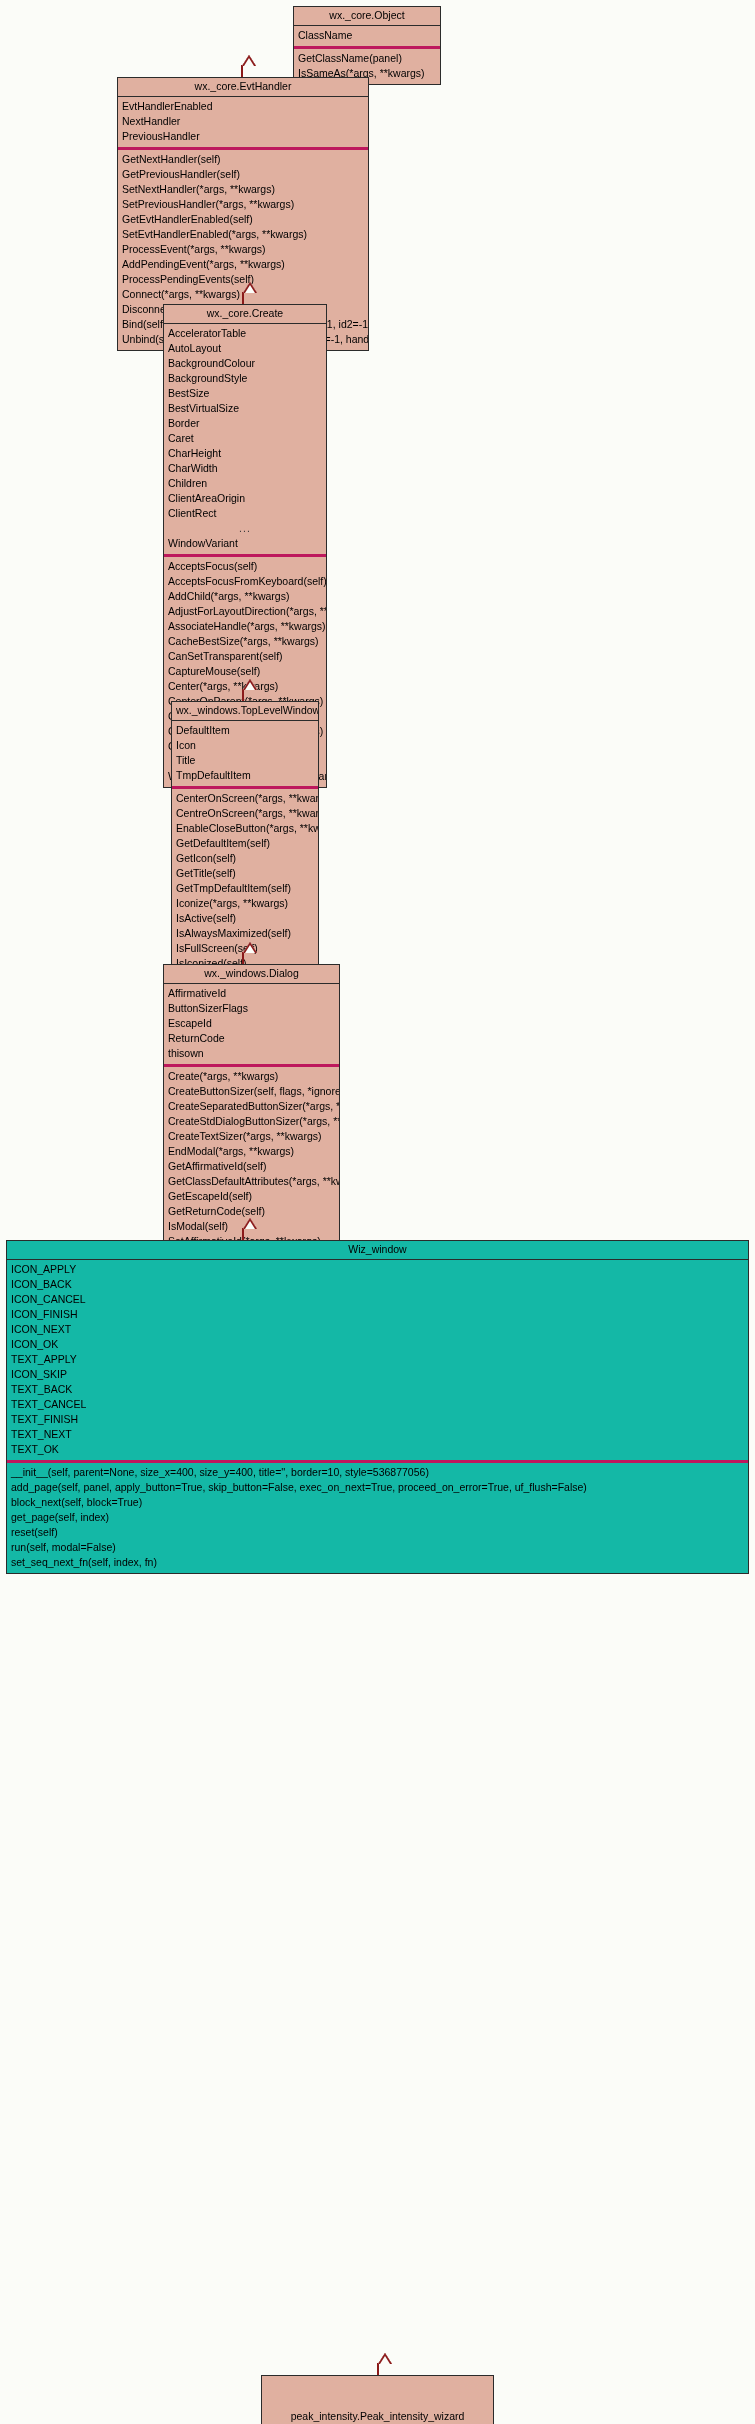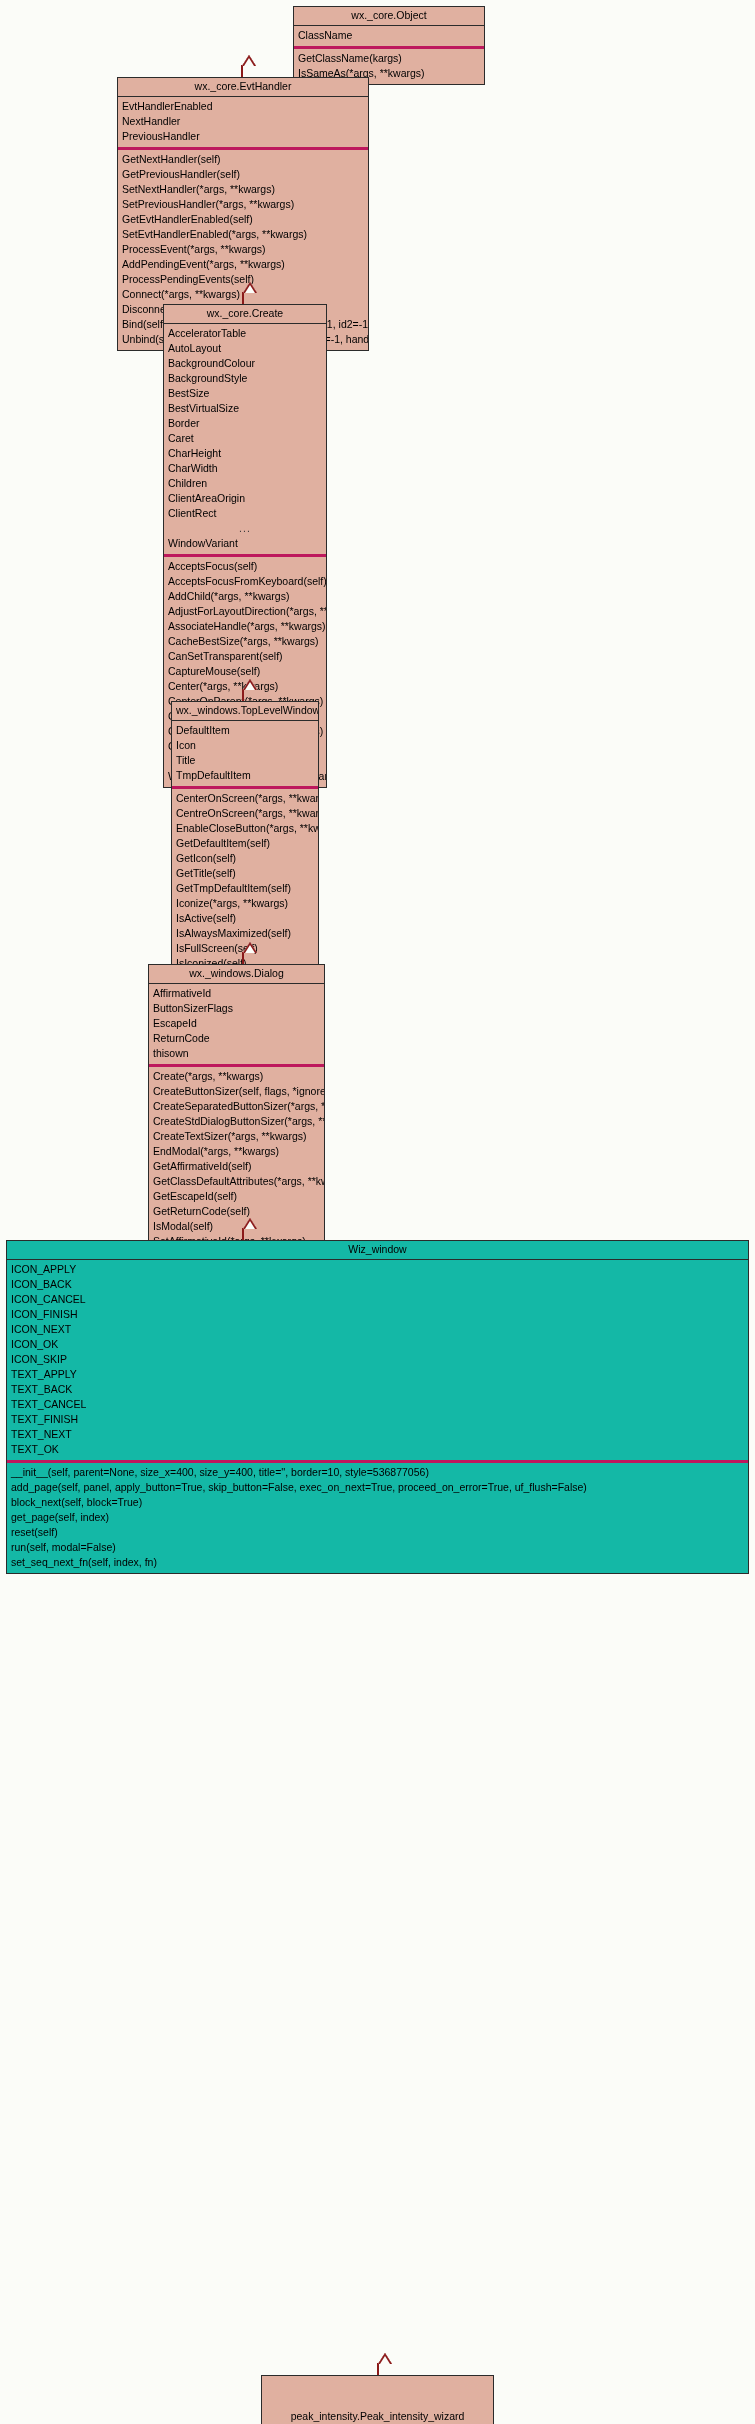--- a/index.html
+++ b/index.html
@@ -101,27 +101,27 @@
     border-left: 5px solid transparent;
     border-right: 5px solid transparent;
     border-bottom: 8px solid #fbfcf8;
   }
 </style>
 </head>
 <body>
 
 <div class="canvas">
 
-  <div class="uml-box" style="left:293px; top:6px; width:192px;">
+  <div class="uml-box" style="left:293px; top:6px; width:148px;">
     <div class="uml-title">wx._core.Object</div>
     <div class="uml-section">
       <div class="uml-row">ClassName</div>
     </div>
     <div class="uml-section">
-      <div class="uml-row">GetClassName(kargs)</div>
+      <div class="uml-row">GetClassName(panel)</div>
       <div class="uml-row">IsSameAs(*args, **kwargs)</div>
     </div>
   </div>
 
   <div class="gen-line" style="left:241px; top:65px; height:12px;"></div>
   <div class="gen-arrow" style="left:242px; top:55px;"></div>
 
   <div class="uml-box" style="left:117px; top:77px; width:252px;">
     <div class="uml-title">wx._core.EvtHandler</div>
     <div class="uml-section">
@@ -213,21 +213,21 @@
       <div class="uml-row">IsIconized(self)</div>
       <div class="uml-row">IsMaximized(self)</div>
       <div class="uml-row ellipsis">...</div>
       <div class="uml-row">__repr__(self)</div>
     </div>
   </div>
 
   <div class="gen-line" style="left:242px; top:952px; height:12px;"></div>
   <div class="gen-arrow" style="left:243px; top:942px;"></div>
 
-  <div class="uml-box" style="left:148px; top:964px; width:177px;">
+  <div class="uml-box" style="left:163px; top:964px; width:177px;">
     <div class="uml-title">wx._windows.Dialog</div>
     <div class="uml-section">
       <div class="uml-row">AffirmativeId</div>
       <div class="uml-row">ButtonSizerFlags</div>
       <div class="uml-row">EscapeId</div>
       <div class="uml-row">ReturnCode</div>
       <div class="uml-row">thisown</div>
     </div>
     <div class="uml-section">
       <div class="uml-row">Create(*args, **kwargs)</div>
@@ -253,22 +253,22 @@
 
   <div class="uml-box lite" style="left:6px; top:1240px; width:743px;">
     <div class="uml-title">Wiz_window</div>
     <div class="uml-section">
       <div class="uml-row">ICON_APPLY</div>
       <div class="uml-row">ICON_BACK</div>
       <div class="uml-row">ICON_CANCEL</div>
       <div class="uml-row">ICON_FINISH</div>
       <div class="uml-row">ICON_NEXT</div>
       <div class="uml-row">ICON_OK</div>
+      <div class="uml-row">TEXT_APPLY</div>
       <div class="uml-row">ICON_SKIP</div>
-      <div class="uml-row">TEXT_APPLY</div>
       <div class="uml-row">TEXT_BACK</div>
       <div class="uml-row">TEXT_CANCEL</div>
       <div class="uml-row">TEXT_FINISH</div>
       <div class="uml-row">TEXT_NEXT</div>
       <div class="uml-row">TEXT_OK</div>
     </div>
     <div class="uml-section">
       <div class="uml-row">__init__(self, parent=None, size_x=400, size_y=400, title='', border=10, style=536877056)</div>
       <div class="uml-row">add_page(self, panel, apply_button=True, skip_button=False, exec_on_next=True, proceed_on_error=True, uf_flush=False)</div>
       <div class="uml-row">block_next(self, block=True)</div>

